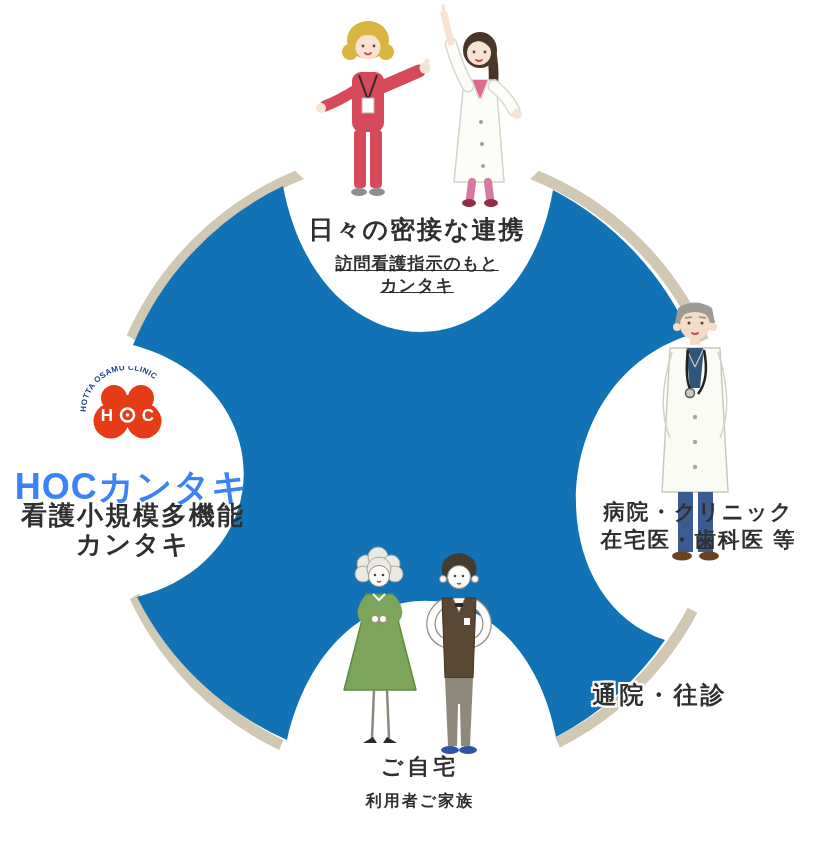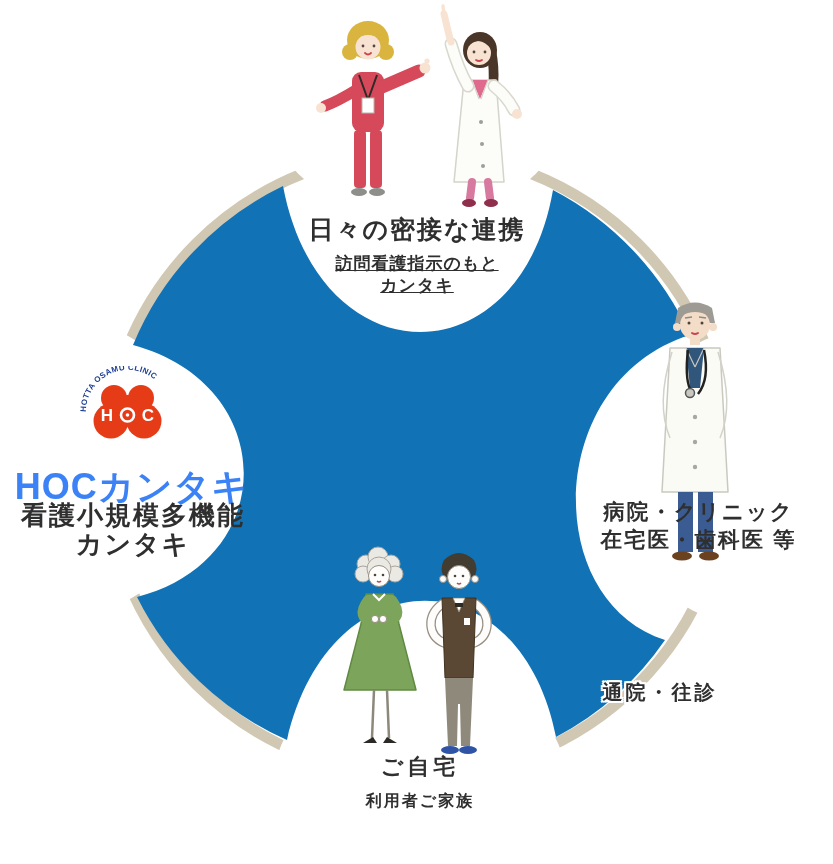--- a/index.html
+++ b/index.html
@@ -12,21 +12,21 @@
   .label{position:absolute;text-align:center;font-weight:700;color:#2f2f2f;}
   .lbl-top{left:257px;top:213px;width:320px;}
   .lbl-top .t{font-size:25px;letter-spacing:2px;}
   .lbl-top .s{font-size:17px;letter-spacing:1px;line-height:22px;margin-top:7px;text-decoration:underline;}
   .lbl-right{left:556px;top:498px;width:285px;font-size:21.5px;letter-spacing:2px;line-height:28px;}
   .lbl-brand{left:10px;top:463px;width:244px;font-size:36px;letter-spacing:1px;color:#3b82f6;}
   .lbl-left{left:8px;top:501px;width:250px;font-size:26px;letter-spacing:2px;line-height:29px;}
   .lbl-bl{left:25px;top:669px;width:220px;font-size:21px;letter-spacing:2px;}
   .lbl-bl .l2{margin-top:14px;}
   .lbl-bl .sep{color:#ffffff;}
-  .lbl-br{left:570px;top:679px;width:180px;font-size:20px;letter-spacing:3px;}
+  .lbl-br{left:570px;top:679px;width:180px;font-size:24px;letter-spacing:3px;}
   .lbl-home{left:300px;top:752px;width:240px;}
   .lbl-home .t{font-size:22px;letter-spacing:4px;}
   .lbl-home .s{font-size:16px;letter-spacing:2px;margin-top:9px;}
   .halo{
     text-shadow:-2px -2px 0 #fff,2px -2px 0 #fff,-2px 2px 0 #fff,2px 2px 0 #fff,
                 0 -2px 0 #fff,0 2px 0 #fff,-2px 0 0 #fff,2px 0 0 #fff;
   }
 </style>
 </head>
 <body>

